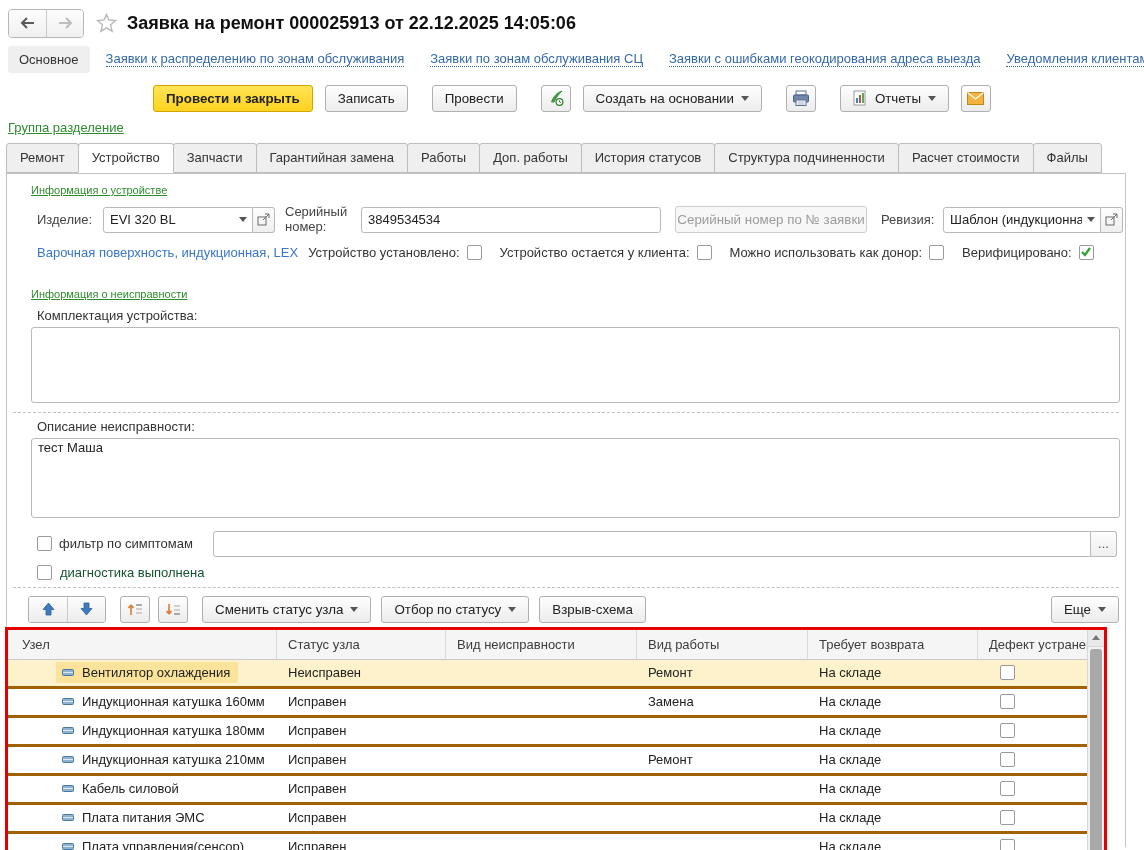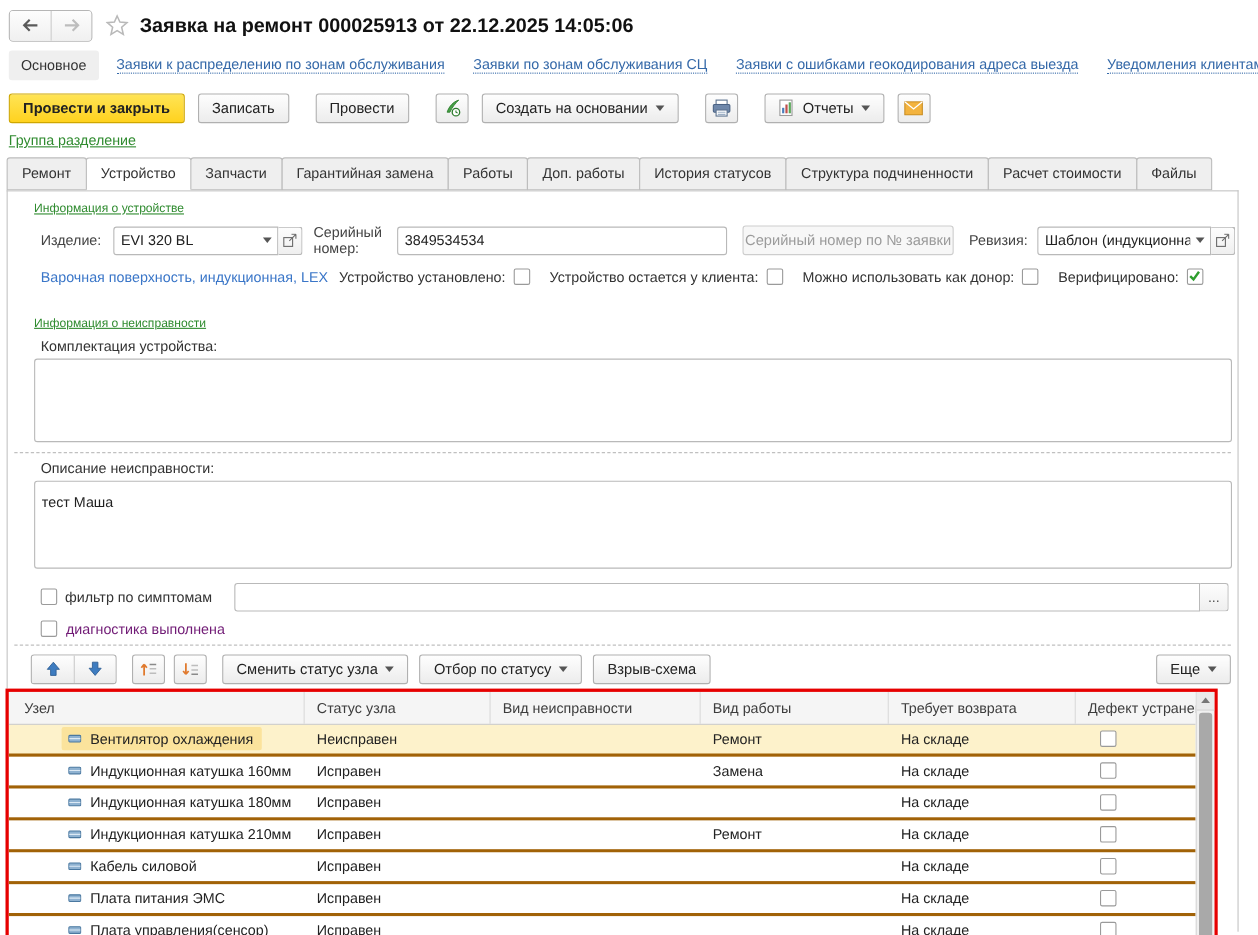--- a/index.html
+++ b/index.html
@@ -13,21 +13,21 @@
   .navbtn + .navbtn { border-left:1px solid #c9c9c9; }
   .star { margin:0 10px 0 12px; display:flex; align-items:center; }
   .wtitle { font-size:18px; font-weight:bold; color:#111; white-space:nowrap; }
 
   
   .navrow { display:flex; align-items:center; height:34px; padding-left:8px; white-space:nowrap; overflow:hidden; }
   .navchip { background:#efefef; border-radius:3px; padding:6px 11px; color:#333; margin-right:16px; }
   .navlink { color:#3468a8; border-bottom:1px dotted #3468a8; margin-right:26px; cursor:pointer; }
 
   
-  .toolbar { display:flex; align-items:center; padding:9px 8px 7px 8px; height:42px; }
+  .toolbar { display:flex; align-items:center; padding:9px 8px 7px 8px; height:42px;justify-content:center; }
   .btn { display:inline-flex; align-items:center; justify-content:center; height:27px; padding:0 12px;
          background:linear-gradient(#fefefe,#ececec); border:1px solid #b0b0b0; border-radius:3px;
          color:#222; cursor:pointer; white-space:nowrap; }
   .btn.icon-only { width:30px; padding:0; }
   .btn-yellow { background:linear-gradient(#ffe455,#ffd21f); border-color:#cfa700; font-weight:bold; }
   .btn.disabled { color:#9b9b9b; background:#f7f7f7; border-color:#cdcdcd; cursor:default; }
   .caret { width:0; height:0; border-left:4px solid transparent; border-right:4px solid transparent; border-top:5px solid #555; margin-left:7px; display:inline-block; }
   .sep { width:12px; }
 
   .grouplink { margin:2px 0 3px 8px; height:20px; }
@@ -51,30 +51,30 @@
   .combo .cdrop { width:18px; height:100%; display:flex; align-items:center; justify-content:center; cursor:pointer; }
   .openbtn { width:22px; height:26px; border:1px solid #b9b9b9; border-left:none; border-radius:0 3px 3px 0;
              background:linear-gradient(#fdfdfd,#efefef); display:flex; align-items:center; justify-content:center; cursor:pointer; }
   .tinput { height:26px; border:1px solid #b9b9b9; border-radius:3px; padding:0 6px; font:inherit; color:#222; }
   .cbx { width:15px; height:15px; border:1px solid #9a9a9a; border-radius:2px; background:#fff; display:inline-flex; align-items:center; justify-content:center; cursor:pointer; flex:0 0 auto; }
   .cbx svg { display:none; }
   .cbx.checked svg { display:block; }
   .bluelink { color:#3a76c8; cursor:pointer; }
 
   .tarea { display:block; margin:4px 0 0 24px; width:1089px; border:1px solid #b9b9b9; border-radius:3px;
-           font:inherit; color:#222; padding:11px 6px; resize:none; background:#fff; }
+           font:inherit; color:#222; padding:1px 6px; resize:none; background:#fff; }
   .dashed { border:none; border-top:1px dashed #c0c0c0; margin:9px 6px 0 6px; }
 
   .filterrow { display:flex; align-items:center; margin:13px 8px 0 30px; }
   .filterrow .flab { margin:0 8px 0 7px; color:#333; width:146px; }
   .filterrow input { flex:1; height:26px; border:1px solid #b9b9b9; border-radius:3px 0 0 3px; font:inherit; padding:0 6px; }
   .dotsbtn { width:26px; height:26px; border:1px solid #b9b9b9; border-left:none; border-radius:0 3px 3px 0;
              background:linear-gradient(#fdfdfd,#efefef); display:flex; align-items:center; justify-content:center; cursor:pointer; color:#555; }
   .diagrow { display:flex; align-items:center; margin:8px 0 0 30px; }
-  .diagrow .flab { margin-left:8px; color:#701a75; }
+  .diagrow .flab { margin-left:8px; color:#14532d; }
 
   
   .listbar { display:flex; align-items:center; margin:8px 6px 0 21px; }
   .btngroup { display:flex; border:1px solid #b0b0b0; border-radius:3px; overflow:hidden; }
   .btngroup .gbtn { width:38px; height:25px; display:flex; align-items:center; justify-content:center; background:linear-gradient(#fefefe,#ececec); cursor:pointer; }
   .btngroup .gbtn + .gbtn { border-left:1px solid #c9c9c9; }
 
   
   .redbox { position:relative; margin:4px 0 0 -2px; width:1102px; height:245px; border:3px solid #e60000; background:#fff; overflow:hidden; }
   .tgrid { width:1079px; }

